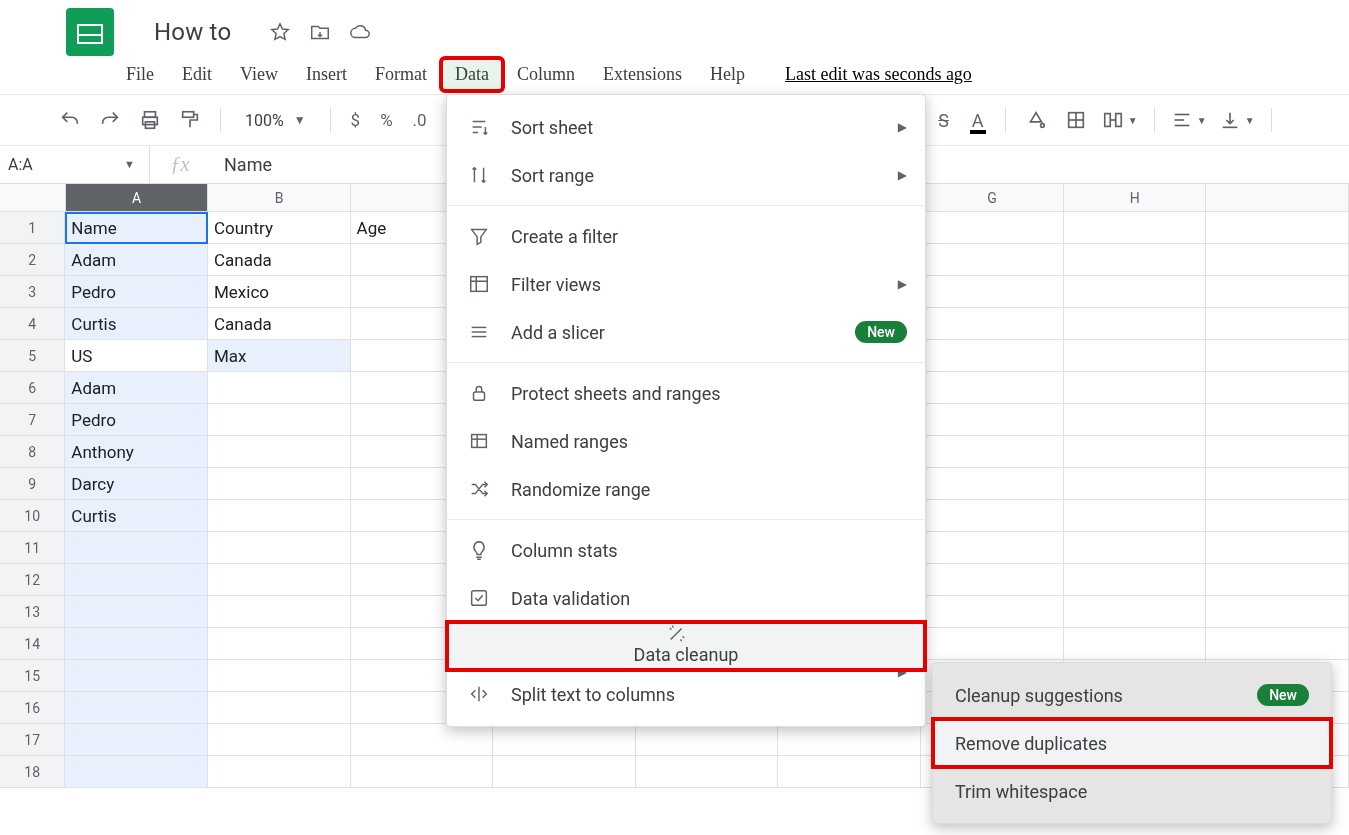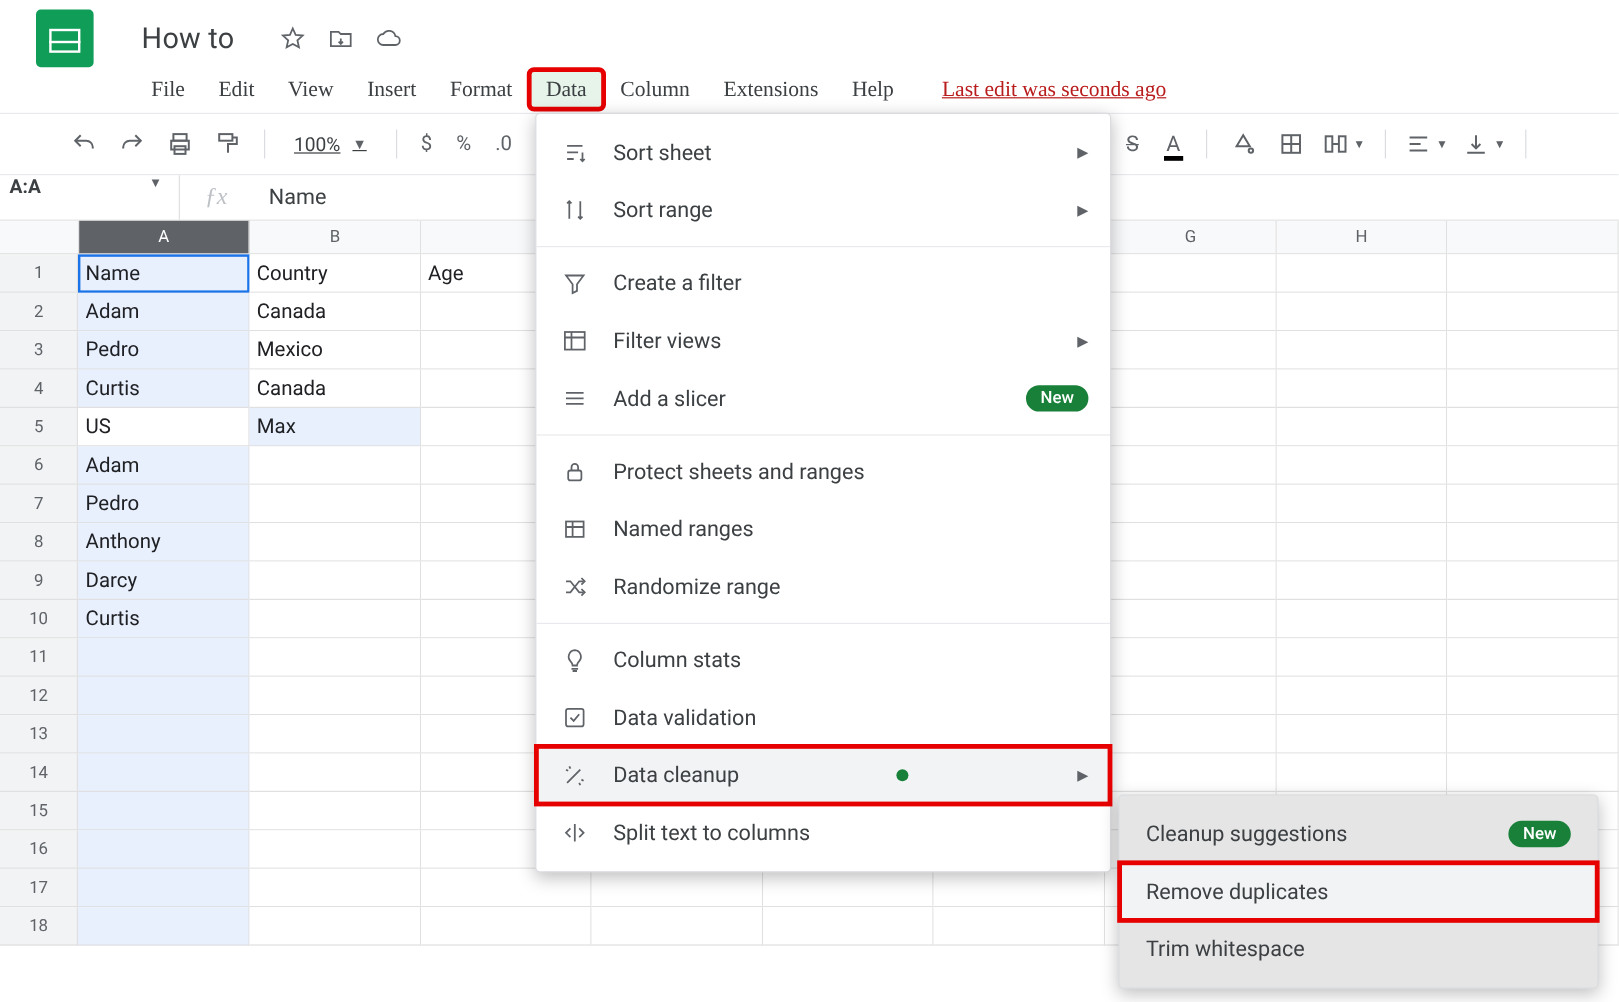--- a/index.html
+++ b/index.html
@@ -14,20 +14,21 @@
     position: relative;
   }
 
   
   .title-row {
     display: flex;
     align-items: center;
     gap: 14px;
     padding: 10px 0 0 30px;
     height: 54px;
+    margin-left: 36px;
   }
   .logo {
     width: 48px; height: 48px;
     background: #0f9d58;
     border-radius: 4px;
     position: relative;
     margin-right: 26px;
   }
   .logo:before {
     content: "";
@@ -68,21 +69,21 @@
   }
   .menu-item.active {
     background: #e6f4ea;
   }
   .menu-item.highlight-box {
     outline: 4px solid #e60000;
     outline-offset: -2px;
   }
   .last-edit {
     margin-left: 26px;
-    color: #b91c1c;
+    color: #000000;
     text-decoration: underline;
     font-size: 18px;
   }
 
   
   .toolbar {
     display: flex;
     align-items: center;
     gap: 0;
     height: 52px;
@@ -92,33 +93,33 @@
     font-size: 16px;
     color: #3c4043;
   }
   .tb-btn {
     width: 40px; height: 40px;
     display:flex; align-items:center; justify-content:center;
     color:#5f6368; cursor:pointer;
   }
   .tb-btn svg { width:22px; height:22px; fill:none; stroke:#5f6368; stroke-width:1.8; }
   .tb-sep { width:1px; height:24px; background:#dadce0; margin:0 10px; }
-  .zoom { display:flex; align-items:center; gap:10px; padding:0 14px; color:#3c4043; font-size:16px;text-decoration:underline;}
+  .zoom { display:flex; align-items:center; gap:10px; padding:0 14px; color:#3c4043; font-size:16px;}
   .zoom-caret { font-size:12px; color:#5f6368; }
   .tb-text { padding:0 10px; font-size:17px; color:#5f6368; }
   .tb-big-gap { width: 490px; }
   .tb-A { position:relative; }
   .tb-A:after { content:""; position:absolute; bottom:6px; left:9px; right:9px; height:4px; background:#000; }
 
   
   .namebox-row {
     display:flex; align-items:center; height:38px;
     border-bottom: 1px solid #e0e0e0;
   }
-  .namebox { width:150px; padding-left:8px; display:flex; justify-content:space-between; padding-right:14px; font-size:16px; color:#3c4043; border-right:1px solid #e0e0e0; height:100%;font-weight:bold;}
+  .namebox { width:150px; padding-left:8px; display:flex; align-items:center; justify-content:space-between; padding-right:14px; font-size:16px; color:#3c4043; border-right:1px solid #e0e0e0; height:100%;}
   .namebox-caret { font-size:11px; color:#5f6368; }
   .fx {
     width:60px; text-align:center; font-style:italic; font-family:serif; font-size:20px; color:#bdc1c6;
   }
   .fx-val { padding-left:14px; font-size:18px; color:#3c4043; }
 
   
   .sheet { position:relative; }
   .col-headers { display:flex; height:28px; }
   .corner { width:70px; background:#f8f9fa; border-right:1px solid #e0e0e0; border-bottom:1px solid #e0e0e0; }
@@ -162,21 +163,21 @@
     height:48px; padding:0 18px 0 18px;
     font-size:18px; color:#3c4043;
     cursor:pointer; position:relative;
   }
   .mi-icon {
     width:28px; height:28px; margin-right:18px;
     display:flex; align-items:center; justify-content:center;
     color:#5f6368;
   }
   .mi-icon svg { width:22px; height:22px; fill:none; stroke:#5f6368; stroke-width:1.6; }
-  .mi:hover, .mi.hover { background:#f1f3f4; }
+  .mi:hover, .mi.hover { background:#f1f3f4;flex-direction:column; }
   .mi .arrow { margin-left:auto; font-size:12px; color:#5f6368; }
   .mi .dot { width:10px; height:10px; border-radius:50%; background:#188038; margin-left:auto; margin-right:10px; }
   .mi .new-badge {
     background:#188038; color:#fff; font-size:14px; font-weight:500;
     padding:3px 12px; border-radius:14px; margin-left:auto;
   }
   .menu-divider { height:1px; background:#e8eaed; margin:6px 0; }
   .mi.red-box {
     outline:4px solid #e60000;
     outline-offset:-2px;

